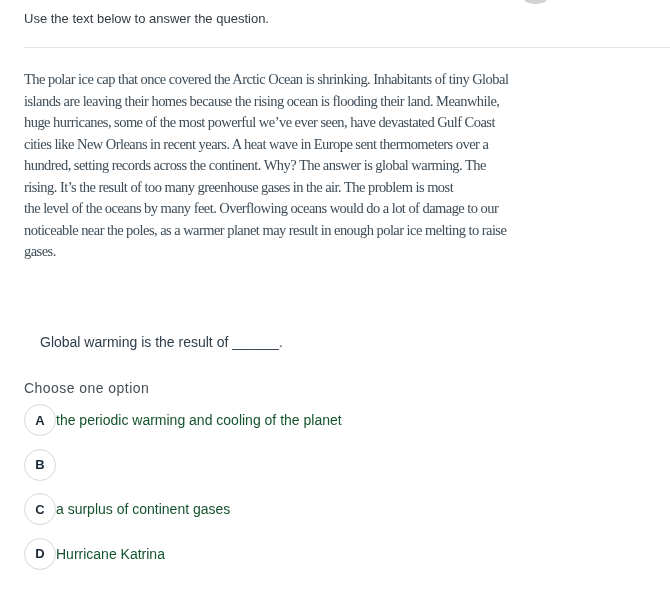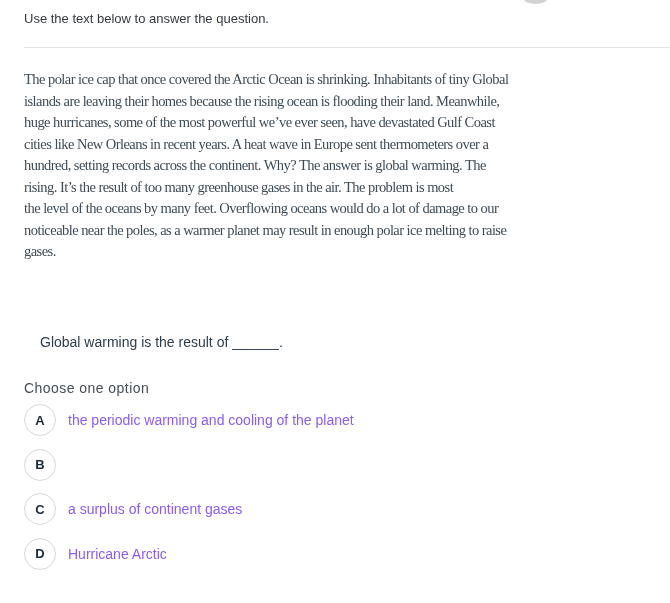--- a/index.html
+++ b/index.html
@@ -91,23 +91,22 @@
     background: #ffffff;
     display: flex;
     align-items: center;
     justify-content: center;
     font-size: 13px;
     font-weight: bold;
     color: #1c2b39;
     flex: 0 0 auto;
   }
   .option-label {
-    margin-left: 12px;
     font-size: 14px;
-    color: #8b5cf6;
+    color: #14532d;
     text-align: center;
   }
 </style>
 </head>
 <body>
 
 <div class="screen">
   <div class="top-fragment"></div>
   <div class="instruction">Use the text below to answer the question.</div>
   <div class="divider"></div>
@@ -131,16 +130,16 @@
       </div>
       <div class="option-row">
         <span class="option-badge">B</span>
       </div>
       <div class="option-row">
         <span class="option-badge">C</span>
         <span class="option-label">a surplus of continent gases</span>
       </div>
       <div class="option-row">
         <span class="option-badge">D</span>
-        <span class="option-label">Hurricane Arctic</span>
+        <span class="option-label">Hurricane Katrina</span>
       </div>
     </div>
 </div>
 
 </body></html>

